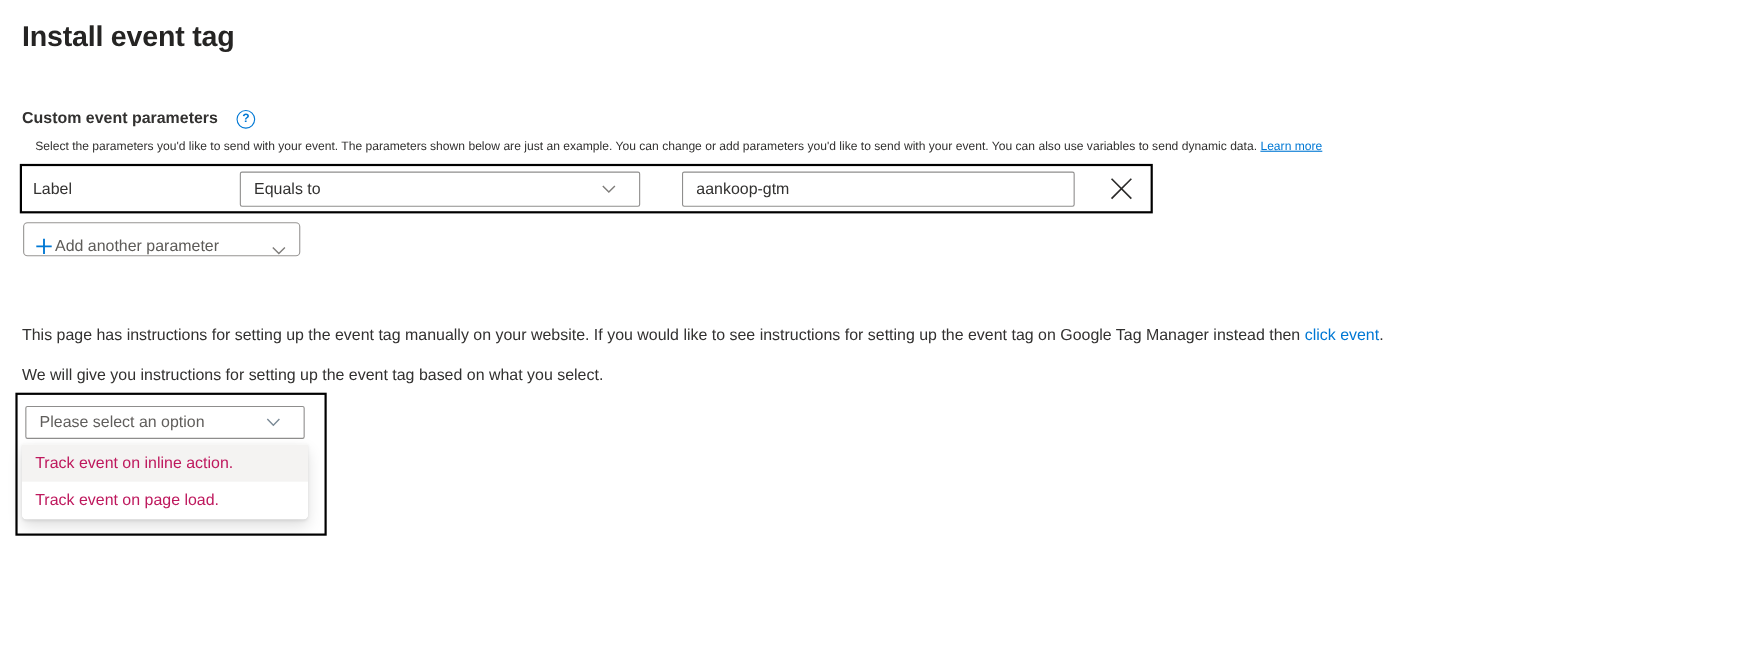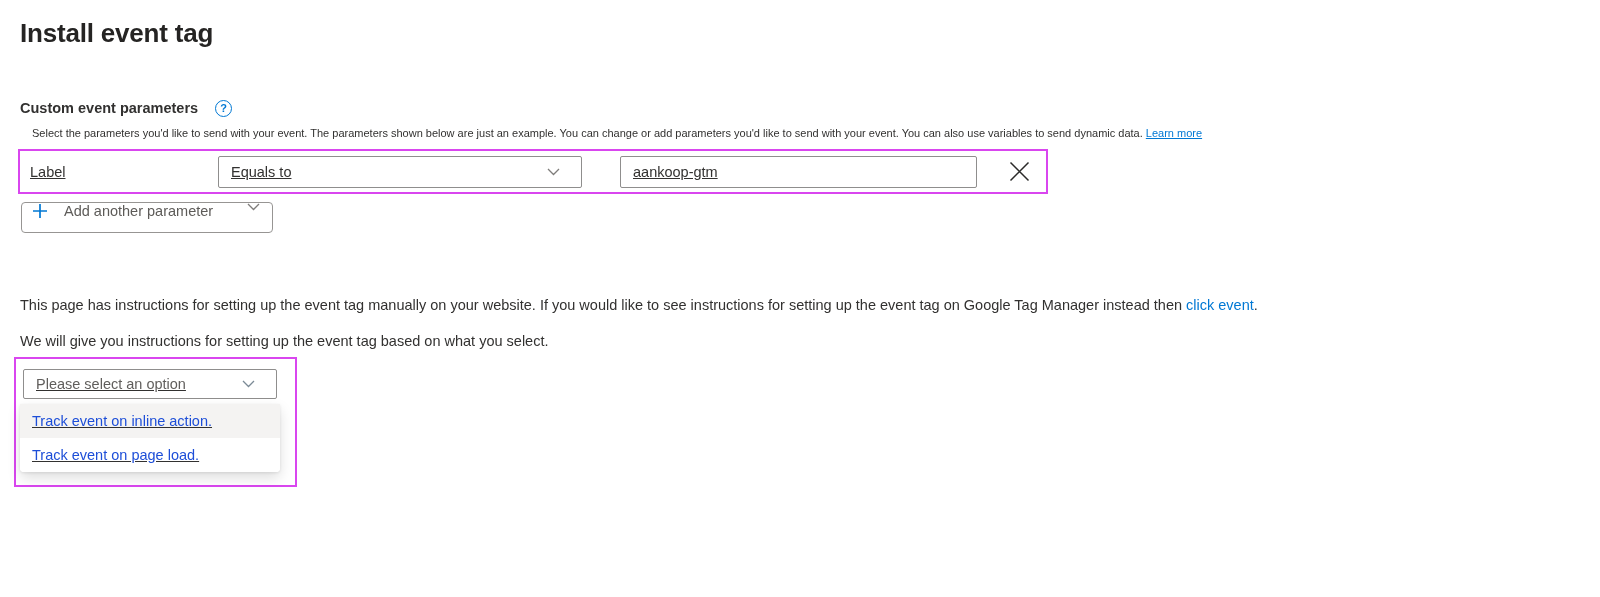--- a/index.html
+++ b/index.html
@@ -34,21 +34,21 @@
     font-size: 11px; font-weight: 700;
     display: flex; align-items: center; justify-content: center;
     cursor: pointer;
     flex: 0 0 auto;
   }
 
   .desc { margin: 7px 12px 0; font-size: 11px; line-height: 18px; white-space: nowrap; }
   .link { color: #0078d4; text-decoration: none; cursor: pointer; }
   .link.underline { text-decoration: underline; }
 
-  .red-box { border: 2px solid #d946ef; text-decoration: underline; }
+  .red-box { border: 2px solid #000000; }
 
   .row-box {
     margin-top: 7px; margin-left: -2px;
     width: 1030px; height: 45px;
     display: flex; align-items: center;
     padding-left: 10px;
     background: #fff;
   }
   .param-label { width: 188px; font-size: 14.5px; color: #323130; }
 
@@ -80,23 +80,23 @@
     display: flex; align-items: center; justify-content: center;
     cursor: pointer;
   }
 
   .add-btn {
     margin-top: 8px; margin-left: 1px;
     width: 252px; height: 31px;
     border: 1px solid #979593;
     border-radius: 4px;
     background: #fff;
-    display: flex; align-items: flex-start;
+    display: flex; align-items: flex-end;
     padding: 0 12px 0 10px;
-    gap: 16px;
+    gap: 2px;
     font-family: inherit;
     font-size: 14.5px;
     color: #5d5b58;
     cursor: pointer;
   }
   .add-btn .chev { margin-left: auto; }
 
   .instructions { margin: 63px 0 0; font-size: 14.5px; line-height: 18px; white-space: nowrap; }
 
   .track-heading { margin-top: 30px; font-weight: 700; font-size: 14.5px; line-height: 18px; }
@@ -116,21 +116,21 @@
     background: #fff;
     border-radius: 0 0 4px 4px;
     box-shadow: 0 6px 14px rgba(0,0,0,0.13), 0 1px 3px rgba(0,0,0,0.09);
     overflow: hidden;
   }
   .option {
     height: 34px;
     display: flex; align-items: center;
     padding-left: 12px;
     font-size: 14.5px;
-    color: #1d4ed8;
+    color: #be185d;
     cursor: pointer;
     background: #fff;
   }
   .option.highlighted { background: #f4f3f2; }
 </style>
 </head>
 <body>
 
 <div class="page">
 

